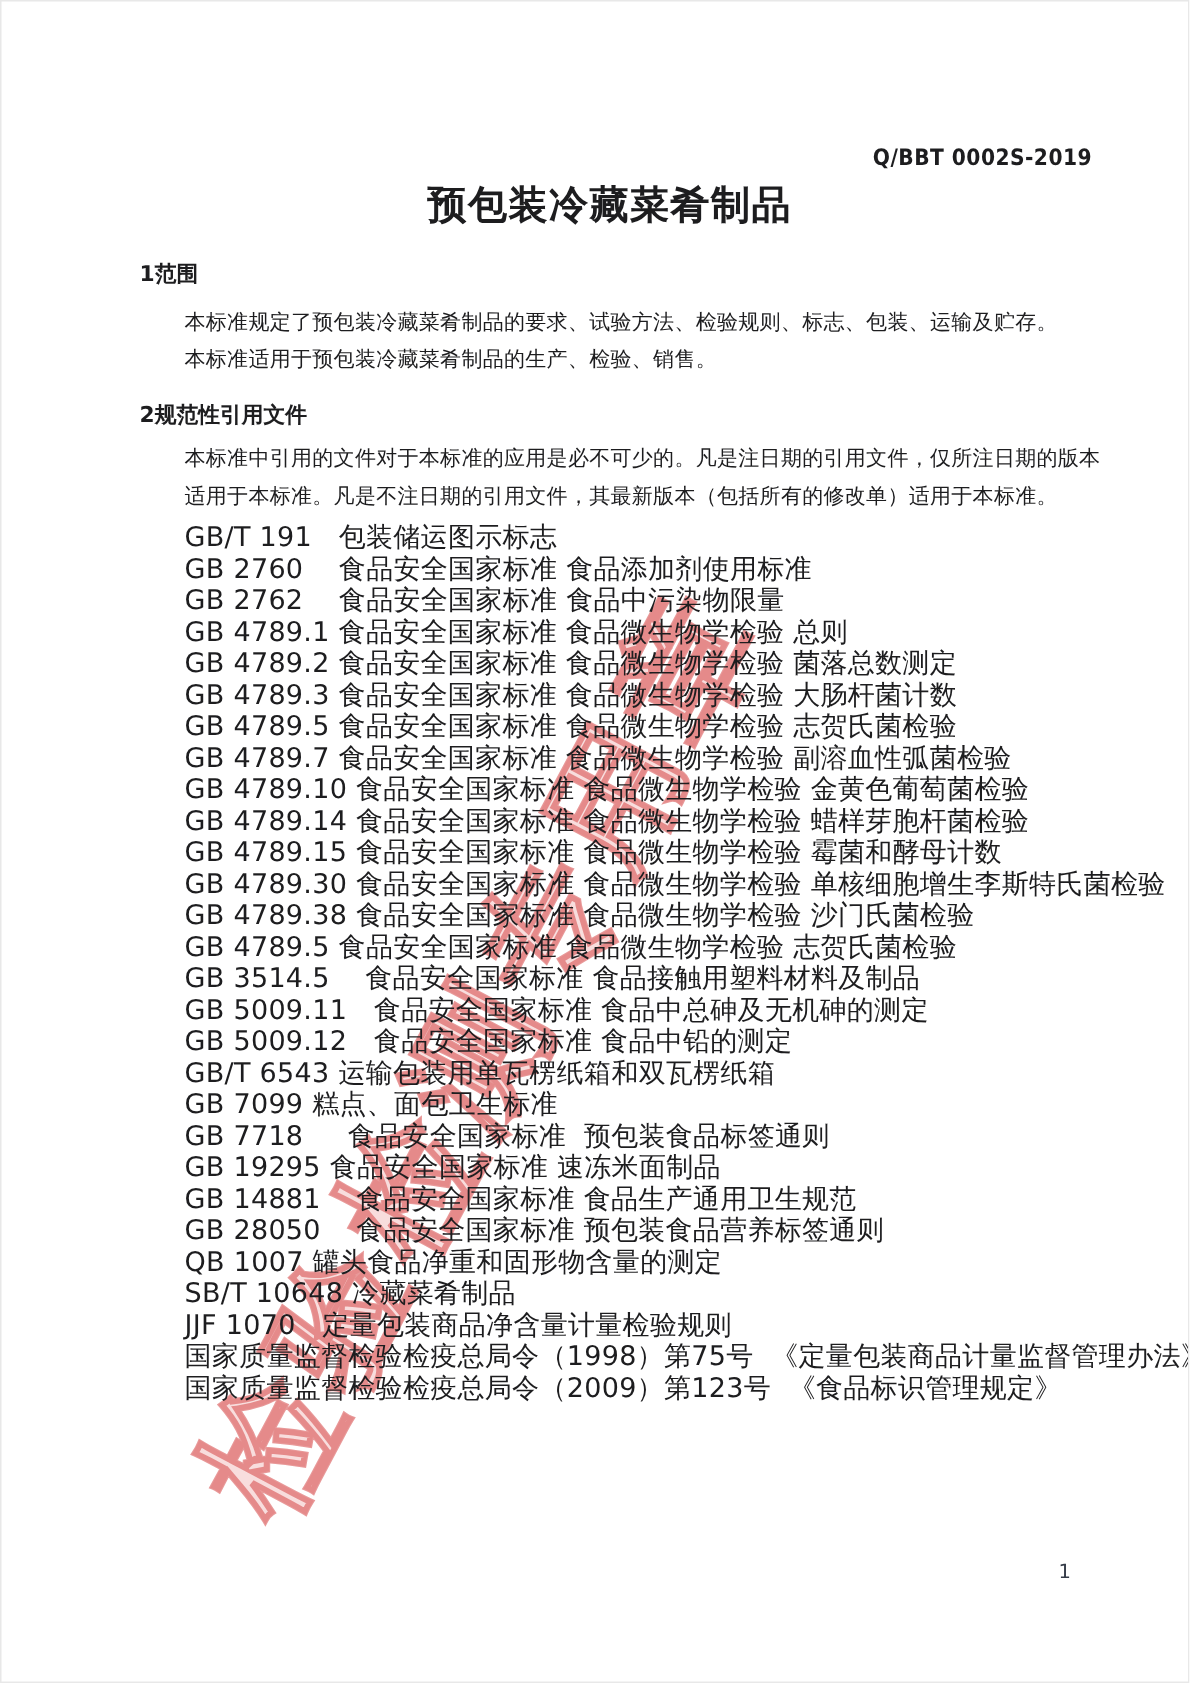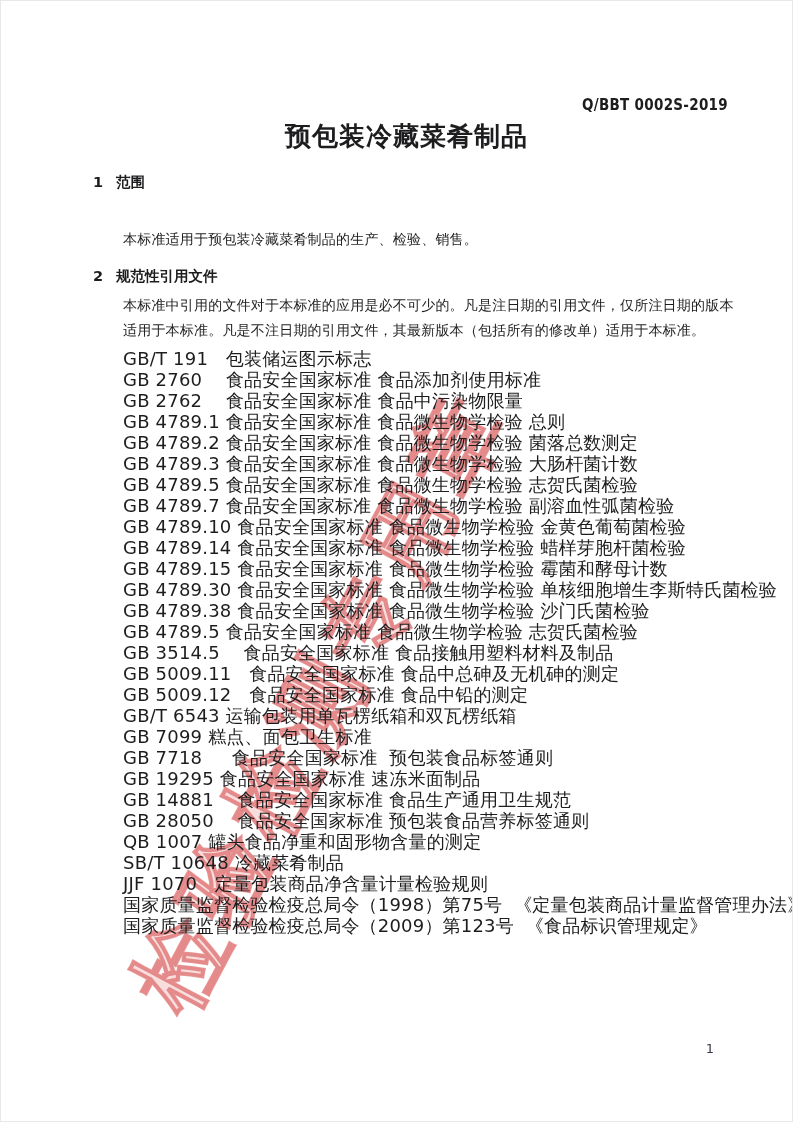--- a/index.html
+++ b/index.html
@@ -22,21 +22,21 @@
   }
   .doc-title {
     position:absolute; top:118px; left:20px; right:0;
     text-align:center;
     font-size:26px; font-weight:700; letter-spacing:1px;
   }
   .sec-heading {
     position:absolute; left:92px;
     font-size:14.5px; font-weight:600;
   }
-  .sec-heading .sec-label { margin-left:13px; }
+  .sec-heading .sec-label { }
   #sec1 { top:172px; }
   #sec2 { top:266px; }
   .body-line {
     position:absolute; left:122px;
     font-size:14px; font-weight:500;
     letter-spacing:0.2px;
     white-space:pre;
   }
   #scope-line-1 { top:205px; }
   #scope-line-2 { top:230px; }
@@ -79,20 +79,21 @@
   <div class="watermark">检验检测专用章</div>
 
   <div class="header-code">Q/BBT 0002S-2019</div>
 
   <div class="doc-title">预包装冷藏菜肴制品</div>
 
   <div class="sec-heading" id="sec1">
     <span class="sec-num">1</span><span class="sec-label">范围</span>
   </div>
 
+  <div class="body-line" id="scope-line-1">本标准规定了预包装冷藏菜肴制品的要求、试验方法、检验规则、标志、包装、运输及贮存。</div>
   <div class="body-line" id="scope-line-2">本标准适用于预包装冷藏菜肴制品的生产、检验、销售。</div>
 
   <div class="sec-heading" id="sec2">
     <span class="sec-num">2</span><span class="sec-label">规范性引用文件</span>
   </div>
 
   <div class="body-line" id="ref-intro-1">本标准中引用的文件对于本标准的应用是必不可少的。凡是注日期的引用文件，仅所注日期的版本</div>
   <div class="body-line" id="ref-intro-2">适用于本标准。凡是不注日期的引用文件，其最新版本（包括所有的修改单）适用于本标准。</div>
 
   <div class="ref-list">

